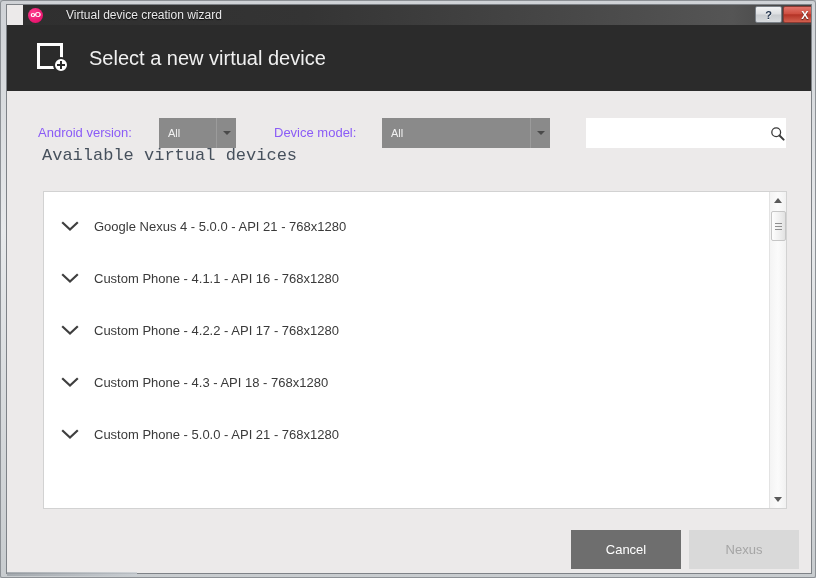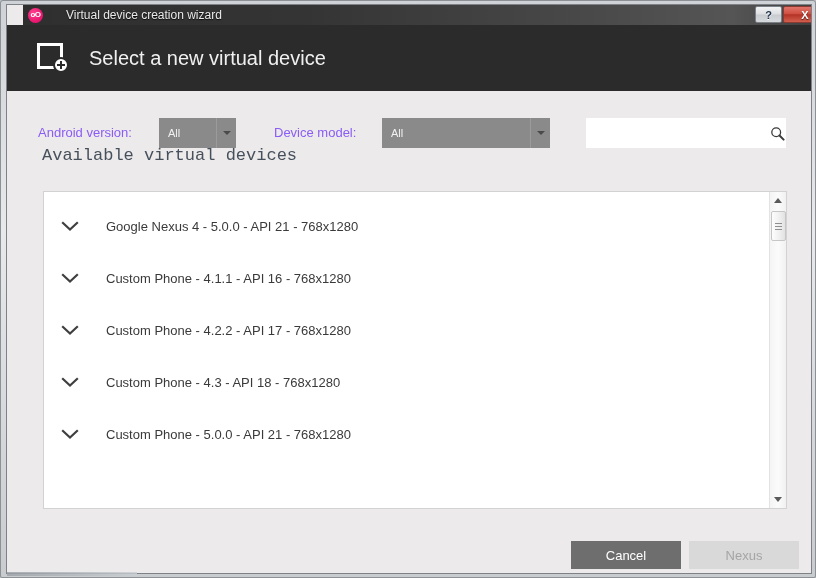--- a/index.html
+++ b/index.html
@@ -227,21 +227,21 @@
     display: flex; align-items: center;
     padding-left: 14px;
     cursor: default;
   }
   .chevron-icon {
     width: 24px; height: 24px;
     display: flex; align-items: center; justify-content: center;
     flex: none;
   }
   .device-label {
-    margin-left: 24px;
+    margin-left: 12px;
     font-size: 13px;
     color: #3a3a3a;
     white-space: nowrap;
   }
 
   
   #list-scrollbar {
     width: 17px; height: 100%;
     background: linear-gradient(90deg,#f4f4f4 0%, #fbfbfb 50%, #f1f1f1 100%);
     border-left: 1px solid #e3e3e3;
@@ -280,22 +280,22 @@
 
   
   #footer {
     position: absolute;
     left: 0; top: 517px;
     width: 806px; height: 53px;
     background: #eceaea;
   }
   .footer-btn {
     position: absolute;
-    top: 19px;
-    height: 28px;
+    top: 8px;
+    height: 39px;
     display: flex; align-items: center; justify-content: center;
     font-size: 13px;
     border: none;
     font-family: "Liberation Sans", sans-serif;
     cursor: default;
     text-align: center;
   }
   #cancel-button {
     left: 564px; width: 110px;
     background: #6e6e6e;

